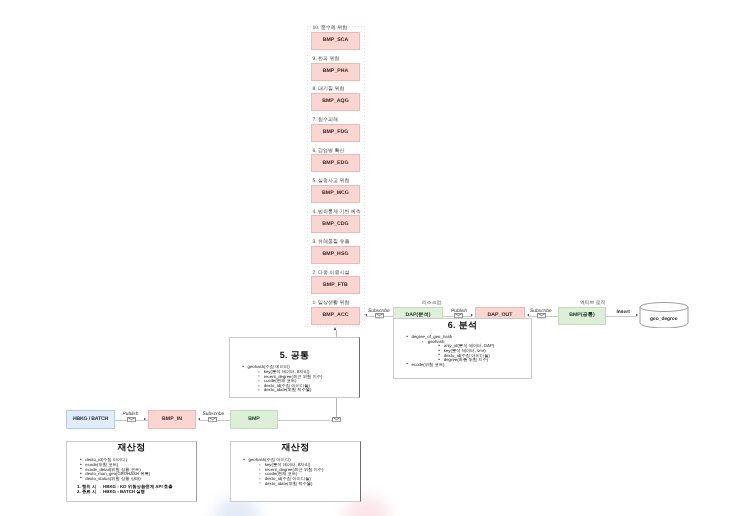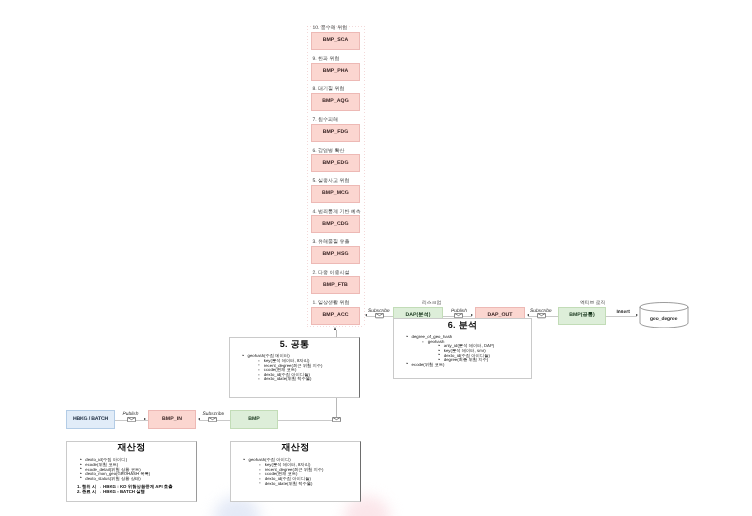--- a/index.html
+++ b/index.html
@@ -130,21 +130,21 @@
   </span>
   <div class="capb" style="left:650px;top:318.4px;">geo_degree</div>
 
   <div class="dotline" style="left:499px;top:327px;height:10px;"></div>
   <div style="position:absolute;left:498.2px;top:335.6px;width:2.6px;height:2.2px;background:#2a2a2a;"></div>
 
   <div class="vline" style="left:336px;top:330px;height:8px;"></div>
   <div class="arrowU" style="left:334px;top:327px;"></div>
 
   <div class="panel shadowR" style="left:229px;top:337px;width:131px;height:61px;">
-    <div class="ptitle" style="margin-top:2px;text-align:center;">5. 공통</div>
+    <div class="ptitle" style="margin-top:13px;text-align:center;">5. 공통</div>
     <div style="margin-top:5.2px;padding-left:5.8px;">
     <ul class="bl">
       <li class="l1">geohash(수집 데이터)</li>
       <li class="l2">key(분석 데이터, 8자리)</li>
       <li class="l2">recent_degree(최근 위험 지수)</li>
       <li class="l2">ccode(현재 코드)</li>
       <li class="l2">dexto_id(수집 아이디들)</li>
       <li class="l2">dexto_idate(위험 적수율)</li>
     </ul>
     </div>

